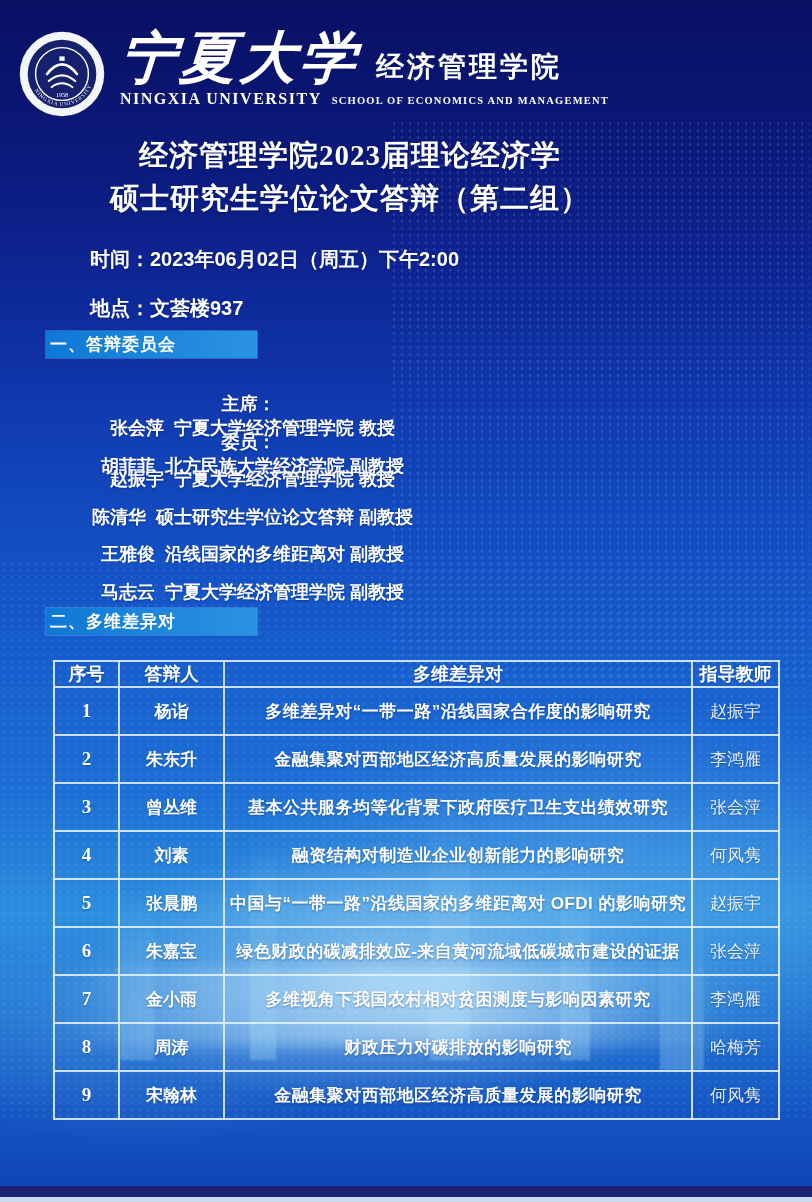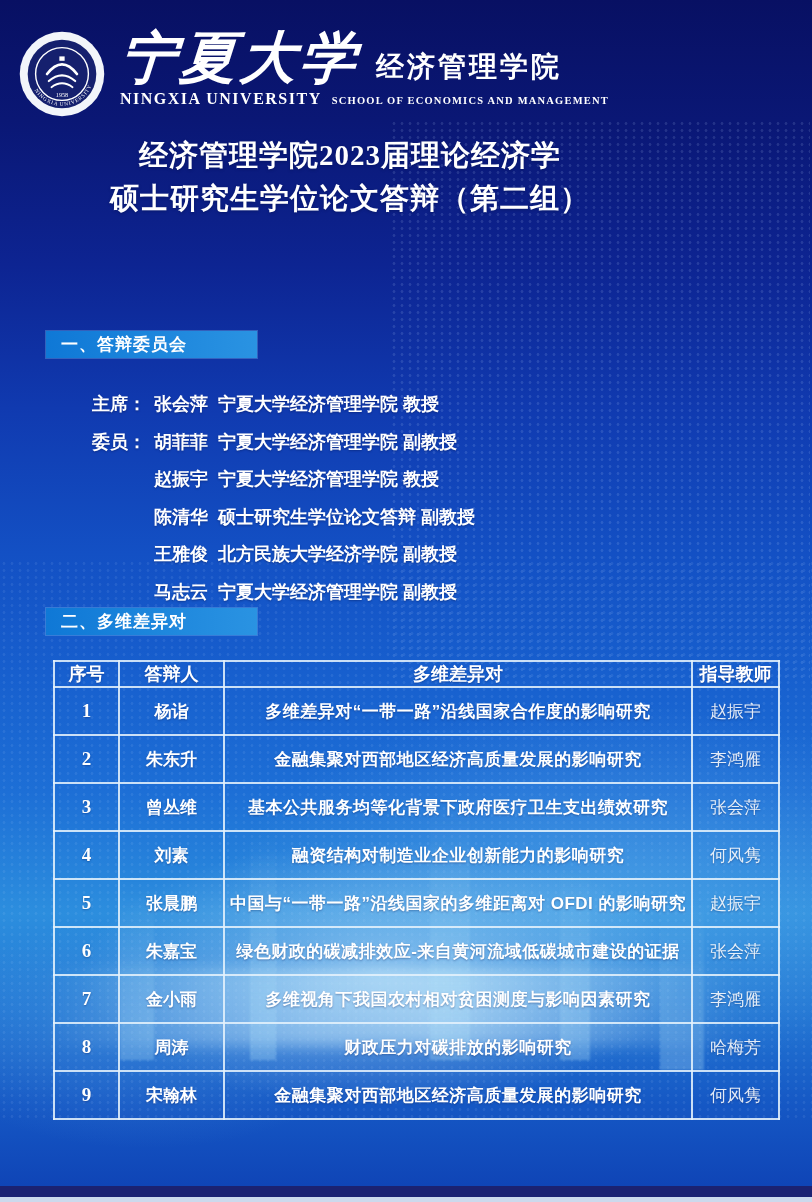--- a/index.html
+++ b/index.html
@@ -47,29 +47,29 @@
   .title-block{position:absolute;top:134px;left:0;width:644px;text-align:center;padding-left:56px;box-sizing:border-box;
     font-family:"Liberation Serif",serif;font-weight:bold;font-size:29px;line-height:43px;letter-spacing:1px;
     text-shadow:0 1px 3px rgba(0,15,70,.45);}
 
   
   .info{position:absolute;left:90px;top:246px;font-size:20px;font-weight:bold;text-shadow:0 1px 2px rgba(0,15,70,.4);}
   .info-line{margin-bottom:22px;white-space:pre-wrap;}
 
   
   .section-bar{position:absolute;left:46px;width:211px;height:27px;line-height:27px;
-    padding-left:15px;box-sizing:border-box;font-size:17px;font-weight:bold;letter-spacing:1px;
+    padding-left:4px;box-sizing:border-box;font-size:17px;font-weight:bold;letter-spacing:1px;
     background:linear-gradient(90deg,#0f78d6,#2a93e2);box-shadow:0 0 0 1px rgba(120,190,240,.35);}
   .bar1{top:331px;}
   .bar2{top:608px;}
 
   
   .committee{position:absolute;left:92px;top:392px;font-size:18px;font-weight:bold;
     text-shadow:0 1px 2px rgba(0,15,70,.4);}
-  .c-line{display:flex;height:37.5px;align-items:flex-start;white-space:pre-wrap;}
+  .c-line{display:flex;height:37.5px;align-items:center;white-space:pre-wrap;flex-direction:column;}
   .c-label{width:62px;flex:0 0 auto;}
 
   
   table.defense{position:absolute;left:53px;top:660px;width:725px;border-collapse:collapse;table-layout:fixed;
     text-shadow:0 1px 2px rgba(0,20,80,.35);}
   table.defense td,table.defense th{border:2px solid rgba(228,241,252,.88);text-align:center;
     vertical-align:middle;overflow:hidden;padding:0 4px;}
   tr.hrow{height:24px;}
   tr.drow{height:48px;}
   th{font-size:18px;font-weight:bold;color:#fff;}
@@ -119,43 +119,47 @@
         <span class="col-en">SCHOOL OF ECONOMICS AND MANAGEMENT</span>
       </div>
     </div>
   </div>
 
   <div class="title-block">
     <div>经济管理学院2023届理论经济学</div>
     <div>硕士研究生学位论文答辩（第二组）</div>
   </div>
 
+  <div class="info">
+    <div class="info-line">时间：2023年06月02日（周五）下午2:00</div>
+    <div class="info-line">地点：文荟楼937</div>
+  </div>
 
   <div class="section-bar bar1">一、答辩委员会</div>
 
   <div class="committee">
     <div class="c-line">
       <span class="c-label">主席：</span>
       <span>张会萍  宁夏大学经济管理学院 教授</span>
     </div>
     <div class="c-line">
       <span class="c-label">委员：</span>
-      <span>胡菲菲  宁夏大学经济管理学院 副教授</span>
+      <span>胡菲菲  北方民族大学经济学院 副教授</span>
     </div>
     <div class="c-line">
       <span class="c-label"></span>
       <span>赵振宇  宁夏大学经济管理学院 教授</span>
     </div>
     <div class="c-line">
       <span class="c-label"></span>
       <span>陈清华  硕士研究生学位论文答辩 副教授</span>
     </div>
     <div class="c-line">
       <span class="c-label"></span>
-      <span>王雅俊  北方民族大学经济学院 副教授</span>
+      <span>王雅俊  沿线国家的多维距离对 副教授</span>
     </div>
     <div class="c-line">
       <span class="c-label"></span>
       <span>马志云  宁夏大学经济管理学院 副教授</span>
     </div>
   </div>
 
   <div class="section-bar bar2">二、多维差异对</div>
 
   <table class="defense">

